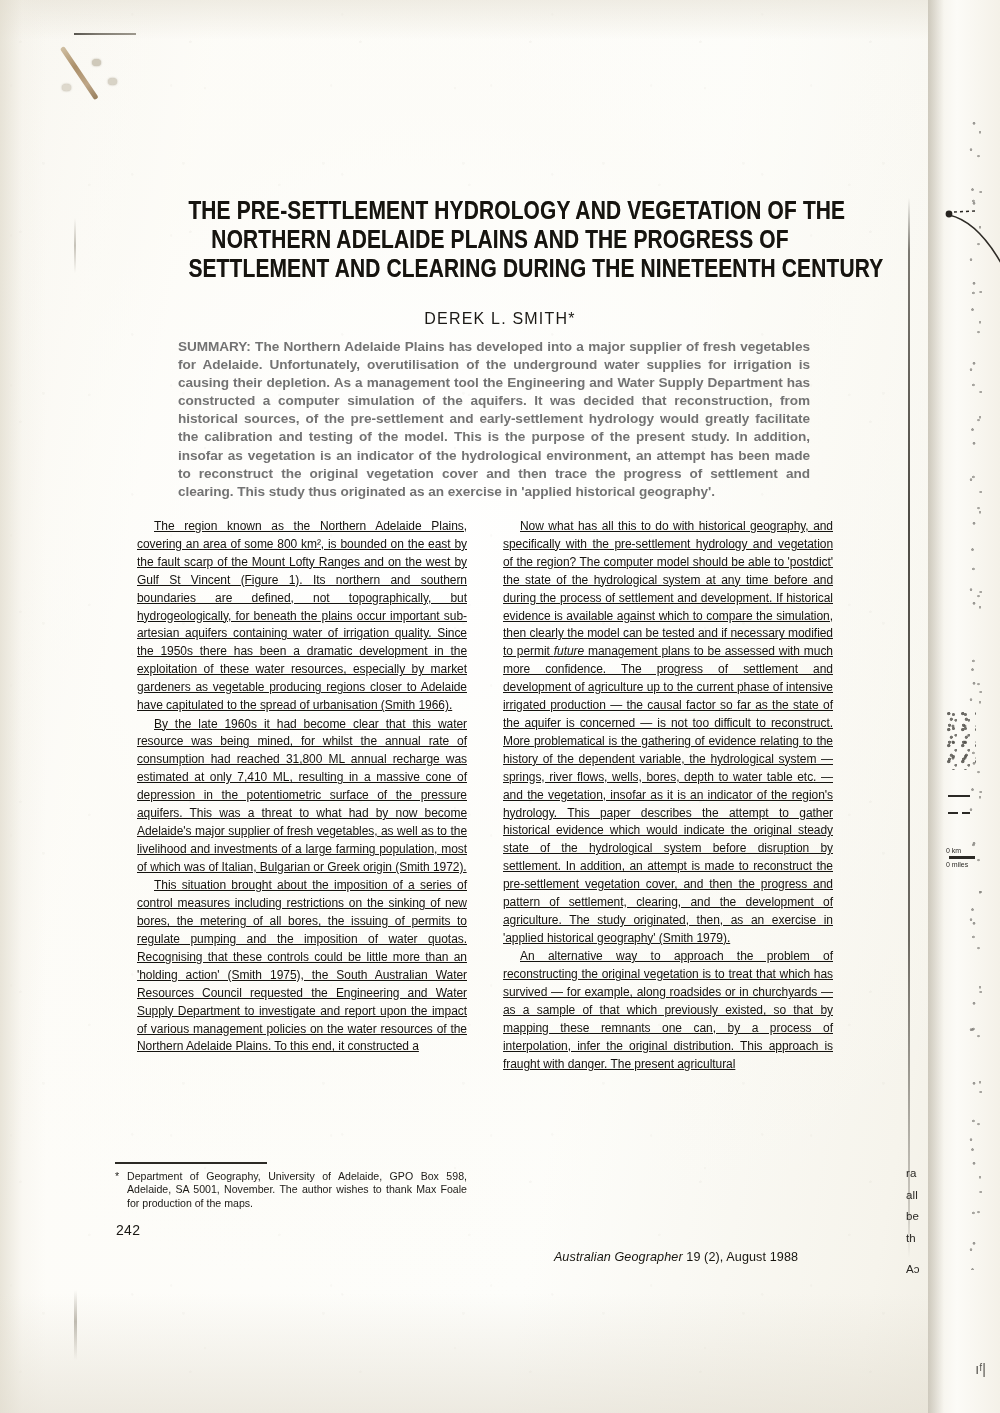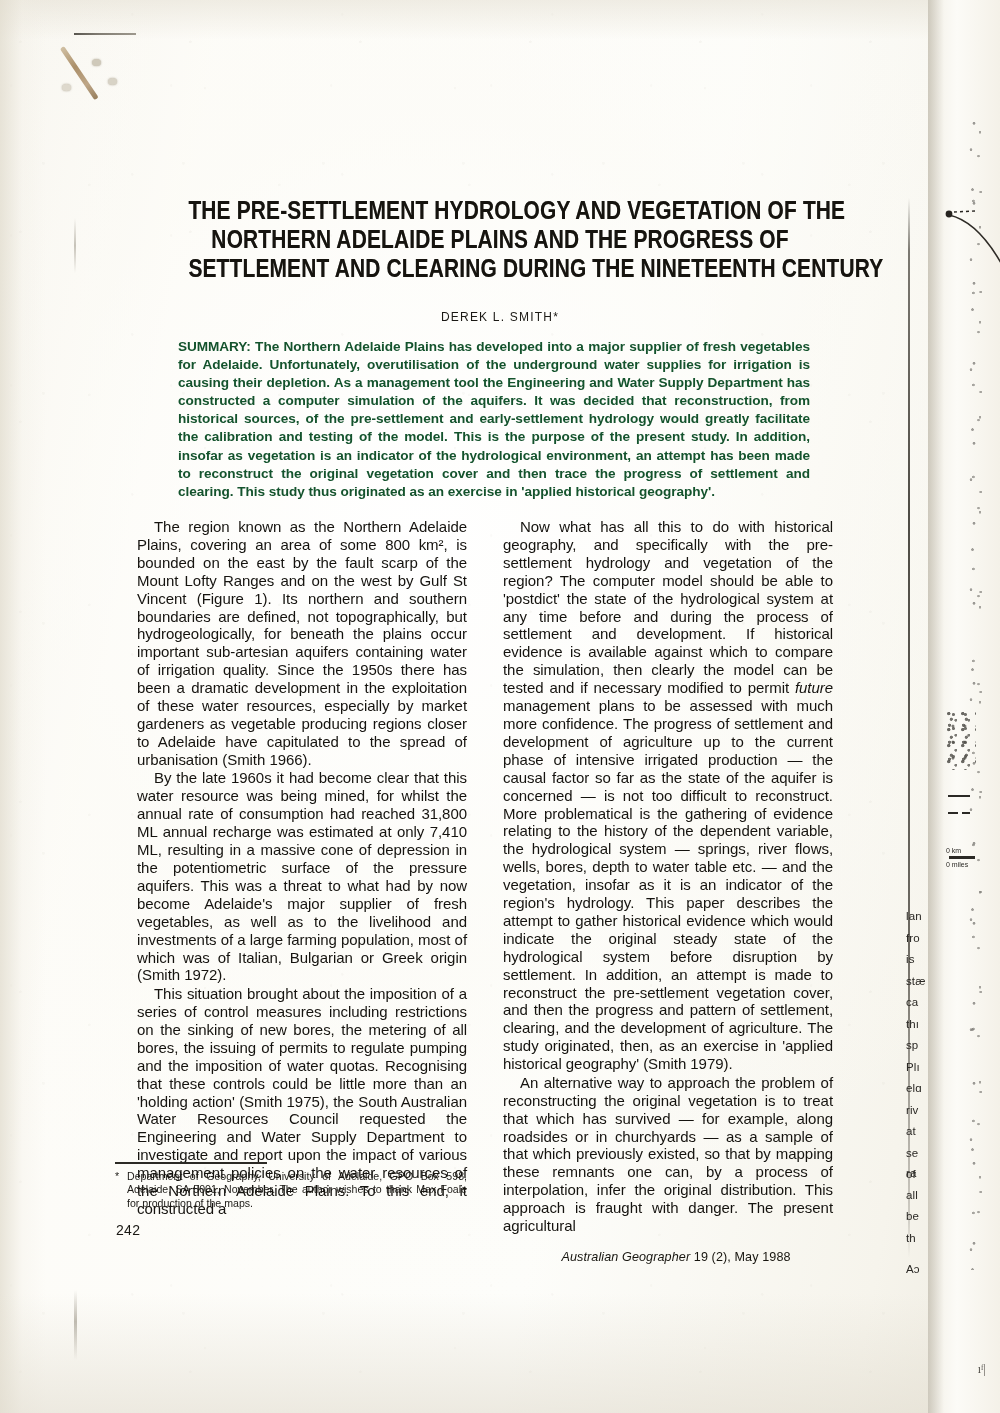--- a/index.html
+++ b/index.html
@@ -223,47 +223,48 @@
     transform-origin: center;
     white-space: nowrap;
     text-shadow: 0 0 0.6px rgba(20,18,14,0.5);
   }
 
   .author {
     position: absolute;
     left: 120px; top: 310px;
     width: 760px;
     text-align: center;
-    font-size: 12px;
+    font-size: 16px;
     font-weight: normal;
     letter-spacing: 1.2px;
     color: #1b1915;
   }
 
   .summary {
     position: absolute;
     left: 178px; top: 338px;
     width: 632px;
     font-size: 13.6px;
     line-height: 18.1px;
     font-weight: bold;
     text-align: justify;
-    color: #14532d;
+    color: #737373;
     letter-spacing: -0.05px;
   }
 
   .col {
     position: absolute;
     top: 518px;
     width: 330px;
-    font-size: 15px;
+    font-size: 12px;
     line-height: 17.9px;
     text-align: justify;
     color: #15130f;
     letter-spacing: -0.05px;
+    text-decoration: underline;
   }
   .col.left  { left: 137px; }
   .col.right { left: 503px; }
   .col p {
     margin: 0 0 0.05em 0;
     text-indent: 17px;
   }
   .col p.no-indent { text-indent: 0; }
 
   .footnote-rule {
@@ -321,23 +322,23 @@
   .smudge-ml {
     position: absolute;
     left: 74px; top: 218px;
     width: 2px; height: 55px;
     background: linear-gradient(180deg, rgba(120,112,95,0) 0%, rgba(120,112,95,0.40) 50%, rgba(120,112,95,0) 100%);
     pointer-events: none;
   }
   .corner-mark {
     position: absolute;
     right: 14px; bottom: 36px;
-    font-size: 12px;
+    font-size: 14px;
     color: rgba(40,38,33,0.8);
-    font-family: Liberation Serif, serif;
+    font-family: Liberation Sans, sans-serif;
     pointer-events: none;
   }
 </style>
 </head>
 <body>
 
 <div class="page">
 
   <div class="paper-tint"></div>
   <div class="paper-speckle"></div>
@@ -383,49 +384,34 @@
 
     <div class="footnote-rule"></div>
     <div class="footnote">
       <span class="star">*</span>
       <span class="fn-body">Department of Geography, University of Adelaide, GPO Box 598, Adelaide, SA 5001, November. The author wishes to thank Max Foale for production of the maps.</span>
     </div>
 
     <div class="page-number">242</div>
 
     <div class="journal-footer">
-      <span class="jname">Australian Geographer</span><span> 19 (2), May 1988</span>
+      <span class="jname">Australian Geographer</span><span> 19 (2), August 1988</span>
     </div>
   </div>
 
   <div class="gutter-line"></div>
   <div class="facing-page"></div>
   <div class="facing-page-inner-shadow"></div>
 
   <svg class="curl-stroke" viewBox="0 0 58 62">
     <path d="M4 10 C 22 14, 40 30, 56 58" stroke="#2e2b26" stroke-width="1.6" fill="none"></path>
     <circle cx="4" cy="9" r="3.4" fill="#26231f"></circle>
     <path d="M9 7 L 30 6" stroke="#26231f" stroke-width="1.4" stroke-dasharray="3 3" fill="none"></path>
   </svg>
 
-  <div class="frag-col fc-upper">
-    <div>lan</div>
-    <div>fro</div>
-    <div>is</div>
-    <div>stæ</div>
-    <div>ca</div>
-    <div>thı</div>
-    <div>sp</div>
-    <div>Plı</div>
-    <div>elɑ</div>
-    <div>riv</div>
-    <div>at</div>
-    <div>se</div>
-    <div>of</div>
-  </div>
 
   <div class="frag-col fc-lower">
     <div>ra</div>
     <div>all</div>
     <div>be</div>
     <div>th</div>
     <div style="height:10px"></div>
     <div>Aɔ</div>
   </div>
 

